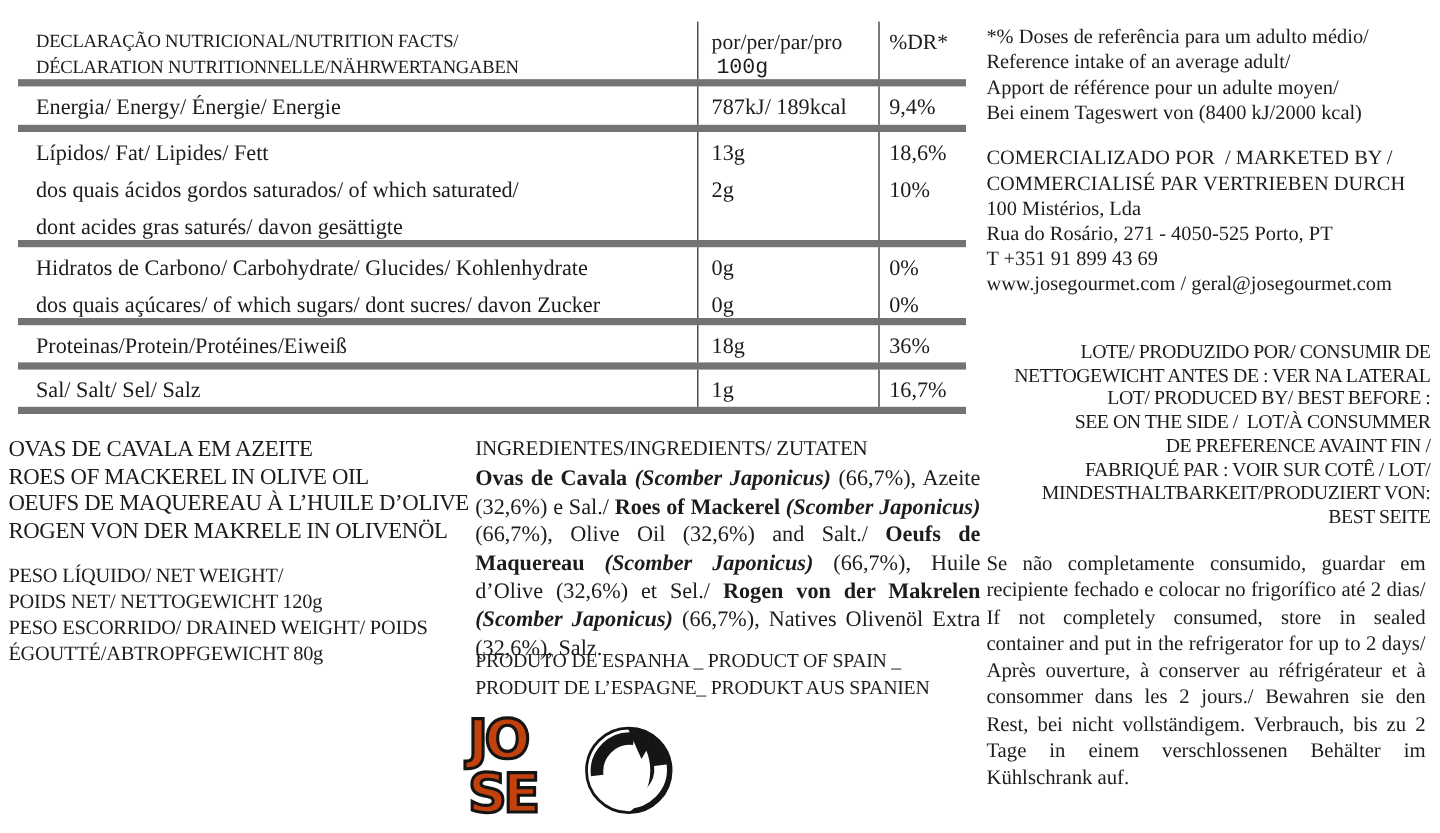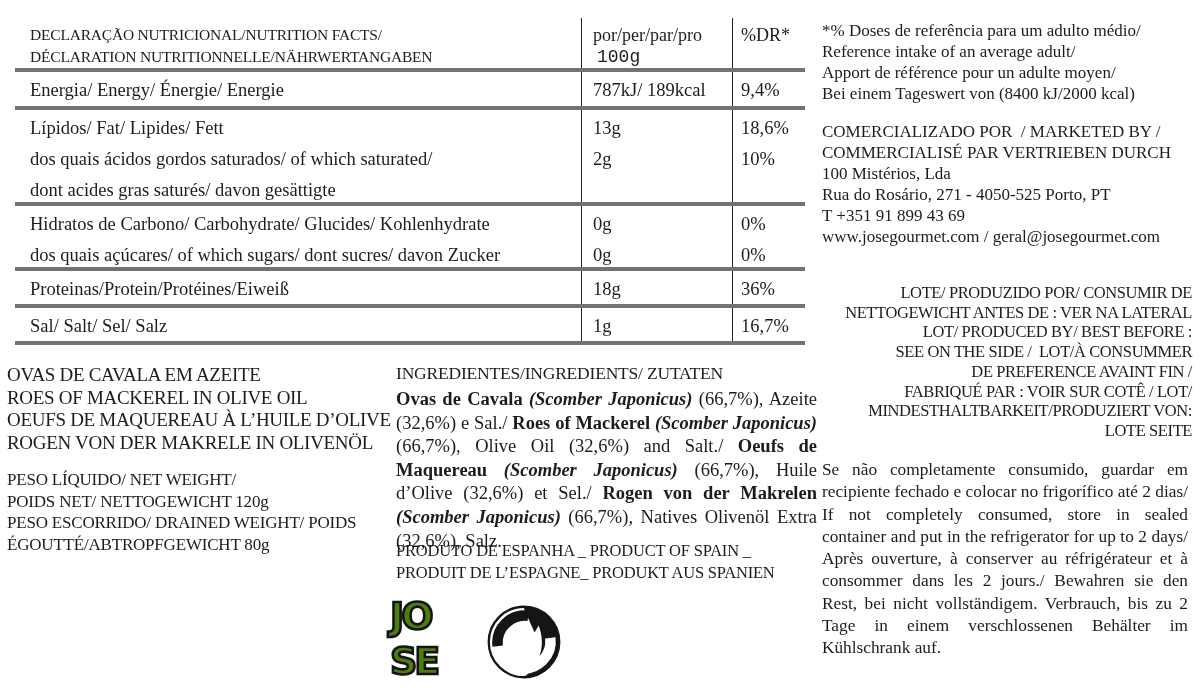--- a/index.html
+++ b/index.html
@@ -10,21 +10,21 @@
     color:#1c1c1c;
     overflow:hidden;
   }
   .canvas { position:relative; width:1200px; height:694px; background:#fff; }
 
   
   .ntable { position:absolute; left:15px; top:18px; width:790px; }
   .nrow {
     display:grid;
     grid-template-columns:566px 151px 73px;
-    border-bottom:4px solid #737373;
+    border-bottom:6px solid #737373;
   }
   .nrow.header { height:54px; }
   #nutri-rows .nrow:nth-child(1){ height:38px; }
   #nutri-rows .nrow:nth-child(2){ height:96px; }
   #nutri-rows .nrow:nth-child(3){ height:65px; }
   #nutri-rows .nrow:nth-child(4){ height:37px; }
   #nutri-rows .nrow:nth-child(5){ height:37px; }
   .ncell { padding-top:3px; line-height:31px; font-size:18.5px; overflow:hidden; }
   .ncell.c1 { padding-left:15px; }
   .ncell.c2 { border-left:1.5px solid #222; padding-left:11px; }
@@ -50,22 +50,22 @@
   .ingr-heading   { left:396px; top:363px; width:420px; font-size:17.5px; letter-spacing:-0.2px; }
   .ingr-body      { left:396px; top:388px; width:421px; font-size:18.5px; line-height:23.6px; text-align:justify; }
   .ingr-body .seg-b  { font-weight:bold; }
   .ingr-body .seg-bi { font-weight:bold; font-style:italic;margin-top:33px; }
   .origin-block   { left:396px; top:540px; width:410px; font-size:16.5px; line-height:21.5px; letter-spacing:-0.2px; }
 
   
   .jose-logo {
     position:absolute; left:390px; top:594px; width:70px; height:96px;
     font-family:"DejaVu Sans", sans-serif; font-weight:bold;
-    font-size:38px; line-height:45px; letter-spacing:-3px;
-    color:#4d7c0f; -webkit-text-stroke:2.6px #141414;
+    font-size:45px; line-height:45px; letter-spacing:-3px;
+    color:#c2410c; -webkit-text-stroke:2.6px #141414;
   }
   .greendot { position:absolute; left:486px; top:602px; width:76px; height:80px; }
 </style>
 </head>
 <body>
 
 <div class="canvas">
 
   <div class="ntable">
     <div class="nrow header">
@@ -162,21 +162,21 @@
       <div>www.josegourmet.com / geral@josegourmet.com</div>
     </div>
   <div class="blk lote-block lines caps-cond">
       <div>LOTE/ PRODUZIDO POR/ CONSUMIR DE</div>
       <div>NETTOGEWICHT ANTES DE : VER NA LATERAL</div>
       <div>LOT/ PRODUCED BY/ BEST BEFORE :</div>
       <div>SEE ON THE SIDE /  LOT/À CONSUMMER</div>
       <div>DE PREFERENCE AVAINT FIN /</div>
       <div>FABRIQUÉ PAR : VOIR SUR COTÊ / LOT/</div>
       <div>MINDESTHALTBARKEIT/PRODUZIERT VON:</div>
-      <div>LOTE SEITE</div>
+      <div>BEST SEITE</div>
     </div>
   <div class="blk storage-block">Se não completamente consumido, guardar em recipiente fechado e colocar no frigorífico até 2 dias/ If not completely consumed, store in sealed container and put in the refrigerator for up to 2 days/ Après ouverture, à conserver au réfrigérateur et à consommer dans les 2 jours./ Bewahren sie den Rest, bei nicht vollständigem. Verbrauch, bis zu 2 Tage in einem verschlossenen Behälter im Kühlschrank auf.</div>
 
   <div class="blk product-block lines">
       <div>OVAS DE CAVALA EM AZEITE</div>
       <div>ROES OF MACKEREL IN OLIVE OIL</div>
       <div>OEUFS DE MAQUEREAU À L’HUILE D’OLIVE</div>
       <div>ROGEN VON DER MAKRELE IN OLIVENÖL</div>
     </div>
   <div class="blk weight-block lines">

